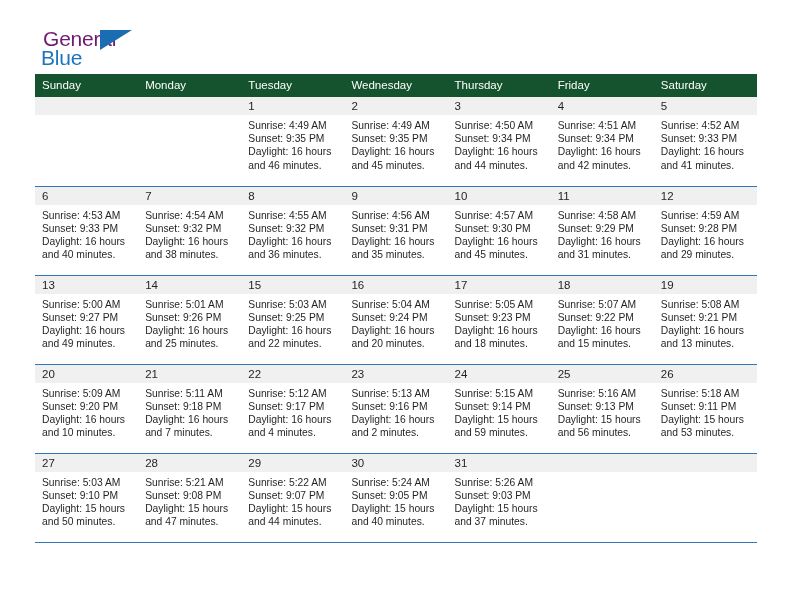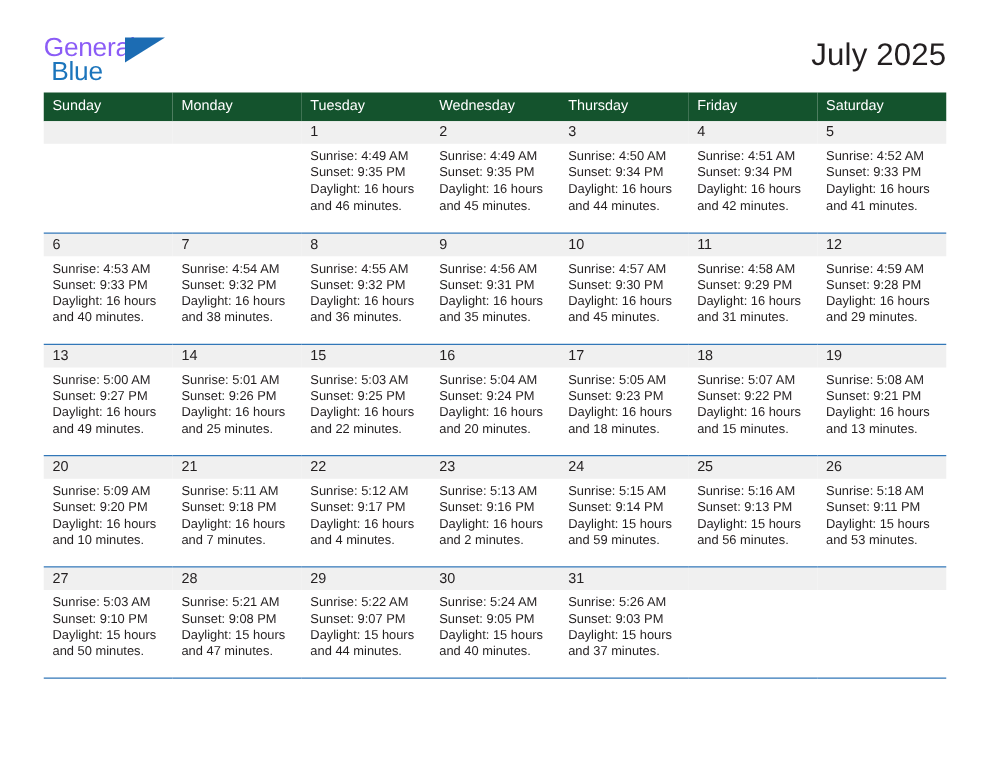--- a/index.html
+++ b/index.html
@@ -32,25 +32,25 @@
     box-sizing: border-box;
   }
   .logo {
     position: relative;
     width: 105px;
     height: 46px;
     flex: 0 0 auto;
   }
   .logo-general {
     position: absolute;
-    left: 0;
+    left: 8px;
     top: 0;
     font-size: 21px;
     letter-spacing: -0.2px;
-    color: #8b5cf6;
+    color: #701a75;
     line-height: 22px;
     text-align: center;
   }
   .logo-blue {
     position: absolute;
     left: 6px;
     top: 19px;
     font-size: 21px;
     letter-spacing: -0.2px;
     color: #1c75bc;
@@ -149,21 +149,20 @@
 
   <div class="header">
 
     <div class="logo">
       <span class="logo-general">General</span>
       <span class="logo-triangle"></span>
       <span class="logo-blue">Blue</span>
     </div>
 
     <div class="title-block">
-      <div class="cal-title">July 2025</div>
     </div>
 
   </div>
 
   <table class="calendar">
     <colgroup>
       <col>
         <col>
         <col>
         <col>

